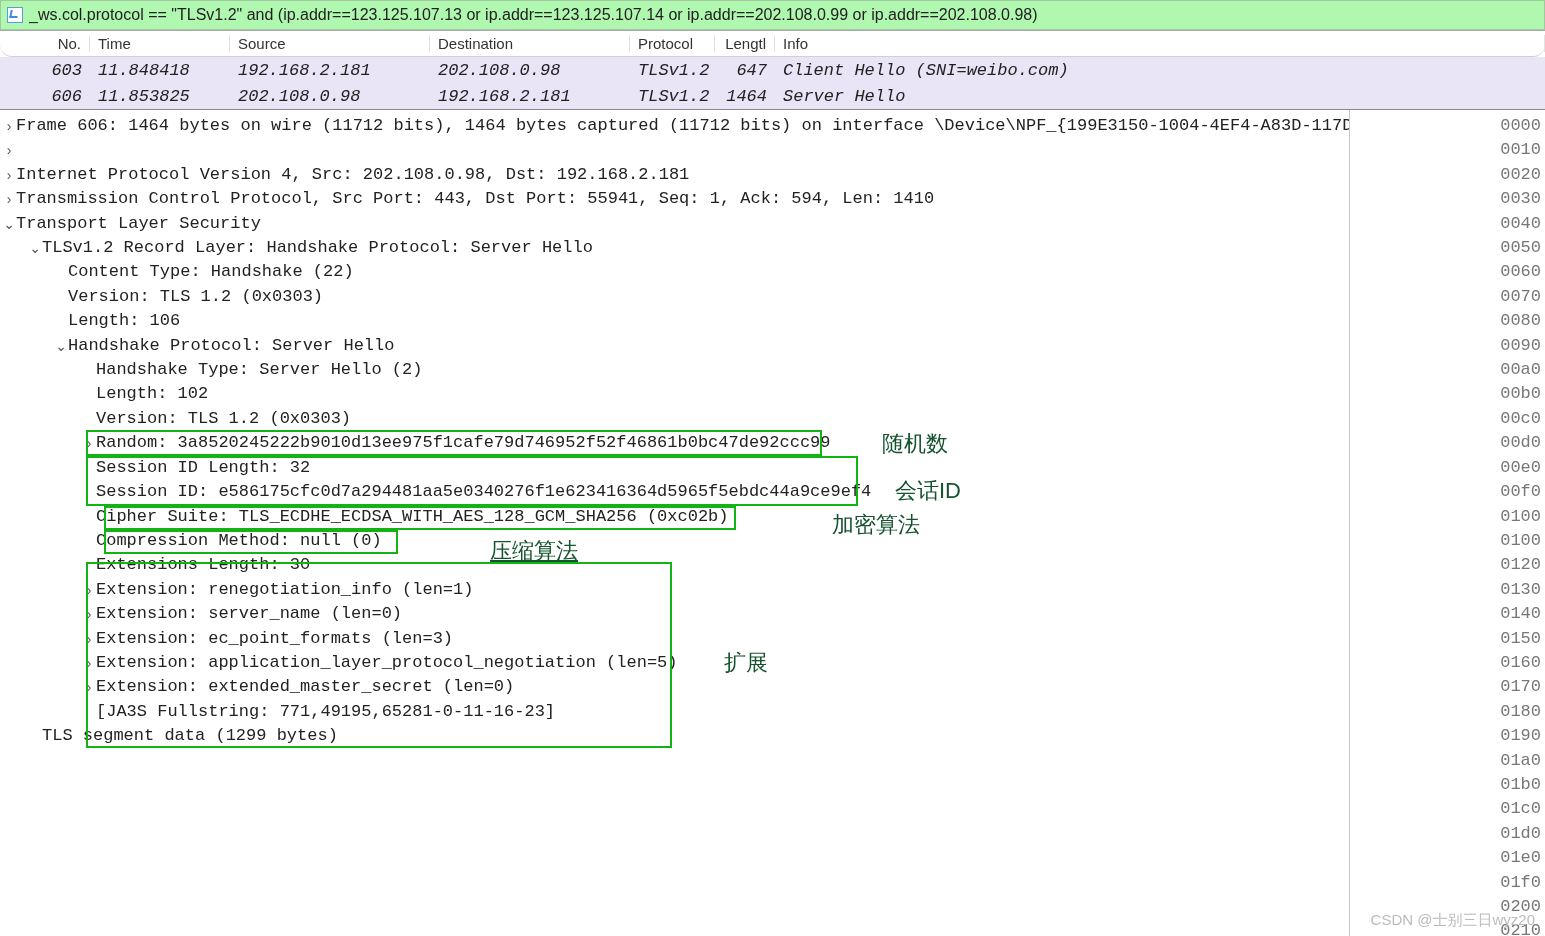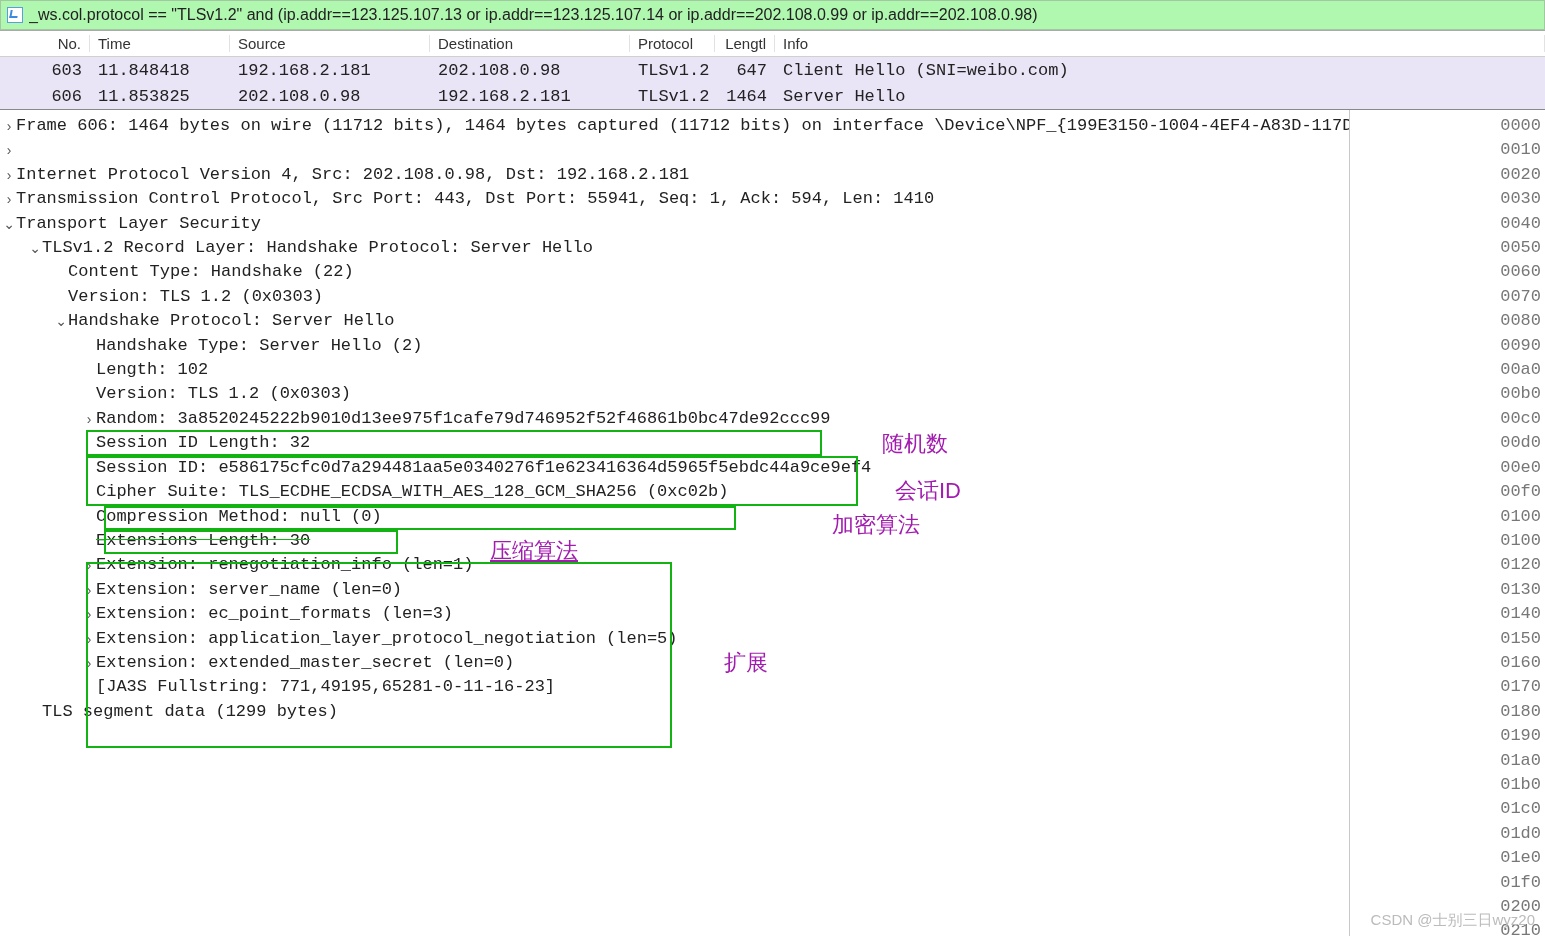--- a/index.html
+++ b/index.html
@@ -43,24 +43,24 @@
     background: transparent;
     border: none;
     font-family: "Segoe UI", sans-serif;
     font-size: 16px;
     color: #222;
     outline: none;
   }
   
   .pkt-list { border-top: 1px solid #aaa; }
   .pkt-hdr, .pkt-row { display: flex; height: 26px; align-items: center; }
-  .pkt-hdr { background: #fff; border-bottom: 1px solid #d0d0d0; font-size: 15px; color: #333; }
+  .pkt-hdr { background: #fff; border-bottom: 1px solid #d0d0d0; font-size: 15px; color: #333; border-radius: 12px; }
   .pkt-hdr .c { border-right: 1px solid #e2e2e2; padding: 0 8px; }
   .pkt-row { background: #eae4f7; font-family: "Consolas","Courier New",monospace; font-size: 17px; }
-  .pkt-row .c { padding: 0 8px; }
+  .pkt-row .c { padding: 0 8px; font-style: italic; }
   .pkt-row.alt { background: #eae4f7; }
   .c-no   { width: 90px; text-align: right; }
   .c-time { width: 140px; }
   .c-src  { width: 200px; }
   .c-dst  { width: 200px; }
   .c-prot { width: 85px; }
   .c-len  { width: 60px; text-align: right;}
   .c-info { flex: 1; }
   
   .split { display: flex; border-top: 1px solid #888; }
@@ -101,21 +101,21 @@
   .ind2 { padding-left: 52px; }
   .ind3 { padding-left: 80px; }
   
   .hl {
     position: absolute;
     border: 2px solid #14b314;
     pointer-events: none;
   }
   .ann {
     position: absolute;
-    color: #a21caf;
+    color: #14532d;
     font-family: "Microsoft YaHei","SimSun",sans-serif;
     font-size: 22px;
     white-space: nowrap;
   }
   .strike { text-decoration: line-through solid #14b314; }
   .watermark {
     position: absolute;
     right: 10px; bottom: 6px;
     color: #bbb;
     font-size: 15px;
@@ -186,20 +186,24 @@
         <span class="tog">⌄</span>
         <span>TLSv1.2 Record Layer: Handshake Protocol: Server Hello</span>
       </div>
     <div class="trow ind2">
         <span class="tog"></span>
         <span>Content Type: Handshake (22)</span>
       </div>
     <div class="trow ind2">
         <span class="tog"></span>
         <span>Version: TLS 1.2 (0x0303)</span>
+      </div>
+    <div class="trow ind2">
+        <span class="tog"></span>
+        <span>Length: 106</span>
       </div>
     <div class="trow ind2">
         <span class="tog">⌄</span>
         <span>Handshake Protocol: Server Hello</span>
       </div>
     <div class="trow ind3">
         <span class="tog"></span>
         <span>Handshake Type: Server Hello (2)</span>
       </div>
     <div class="trow ind3">

